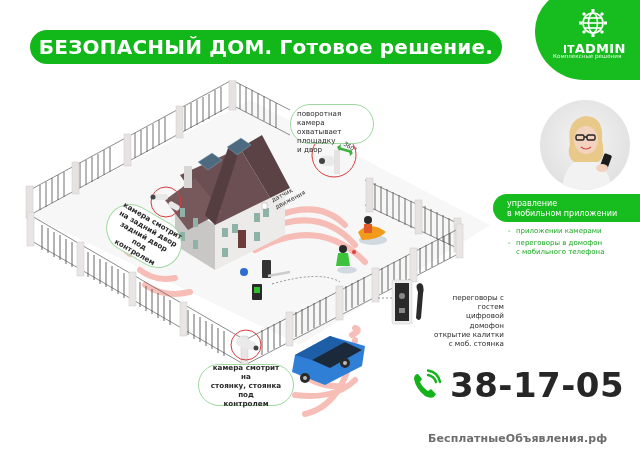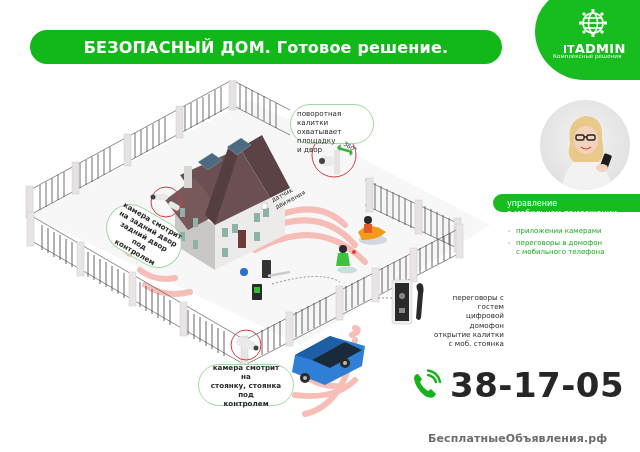--- a/index.html
+++ b/index.html
@@ -2,21 +2,21 @@
 <html><head>
 <meta charset="utf-8">
 <style>
   * { margin: 0; padding: 0; box-sizing: border-box; }
   html, body { width: 640px; height: 452px; overflow: hidden; background: #ffffff; }
   body { position: relative; font-family: "DejaVu Sans", "Liberation Sans", sans-serif; color: #2b2b2b; }
 
   .title-pill {
     position: absolute; left: 30px; top: 30px; width: 472px; height: 34px;
     background: #12b81a; border-radius: 17px;
-    color: #ffffff; font-weight: bold; font-size: 16px; letter-spacing: 0.2px;
+    color: #ffffff; font-weight: bold; font-size: 20px; letter-spacing: 0.2px;
     display: flex; align-items: center; justify-content: center; white-space: nowrap;
   }
 
   .brand {
     position: absolute; left: 535px; top: -10px; width: 120px; height: 90px;
     background: #17bd1e; border-radius: 0 0 0 60px;
     border-top-left-radius: 50px;
   }
   .brand-icon { position: absolute; left: 43px; top: 18px; width: 30px; height: 30px; }
   .brand-name { position: absolute; left: 28px; top: 51px; color: #fff; font-weight: bold; font-size: 10.5px; letter-spacing: 0.3px; white-space: nowrap; }
@@ -33,21 +33,21 @@
   .bubble.rot { transform: rotate(30deg); }
 
   .label { position: absolute; font-size: 7.2px; line-height: 1.28; color: #2a2a2a; white-space: nowrap; }
 
   .avatar {
     position: absolute; left: 540px; top: 100px; width: 90px; height: 90px; border-radius: 50%;
     background: radial-gradient(circle at 50% 45%, #f4f4f4 0%, #e2e2e2 70%, #d6d6d6 100%); overflow: hidden;
   }
 
   .app-pill {
-    position: absolute; left: 493px; top: 194px; width: 147px; height: 18px;
+    position: absolute; left: 493px; top: 194px; width: 147px; height: 28px;
     background: #17bd1e; border-radius: 14px 0 0 14px; color: #fff; font-size: 8px; line-height: 1.2;
     padding: 5px 0 0 14px;
   }
   .app-list { position: absolute; left: 508px; top: 227px; font-size: 7px; color: #1aa821; line-height: 1.3; }
   .app-list .row { display: flex; margin-bottom: 3px; }
   .app-list .dot { width: 8px; }
 
   .phone {
     position: absolute; left: 410px; top: 362px; height: 46px; display: flex; align-items: center;
   }
@@ -343,21 +343,21 @@
   </g>
   <g>
     <circle cx="246" cy="345" r="15" fill="none" stroke="#d93a3a" stroke-width="1"></circle>
     <rect x="236" y="339" width="20" height="9" rx="4" fill="#eaeaea" transform="rotate(20 246 343)"></rect>
     <circle cx="256" cy="348" r="2.5" fill="#444"></circle>
   </g>
 </svg>
 
 <div class="bubble" style="left:290px; top:104px; width:84px; height:40px; align-items:flex-start; justify-content:flex-start; text-align:left; padding:4px 6px;">
   <div>
-    <div>поворотная калитки</div>
+    <div>поворотная камера</div>
     <div>охватывает площадку</div>
     <div>и двор</div>
   </div>
 </div>
 <div class="label" style="left:343px; top:143px; font-size:6px; transform:rotate(30deg);">360°</div>
 
 <div class="bubble rot" style="left:104px; top:212px; width:80px; height:48px; font-weight:bold; padding:2px 4px;">
   <div>
     <div>камера смотрит</div>
     <div>на задний двор</div>

